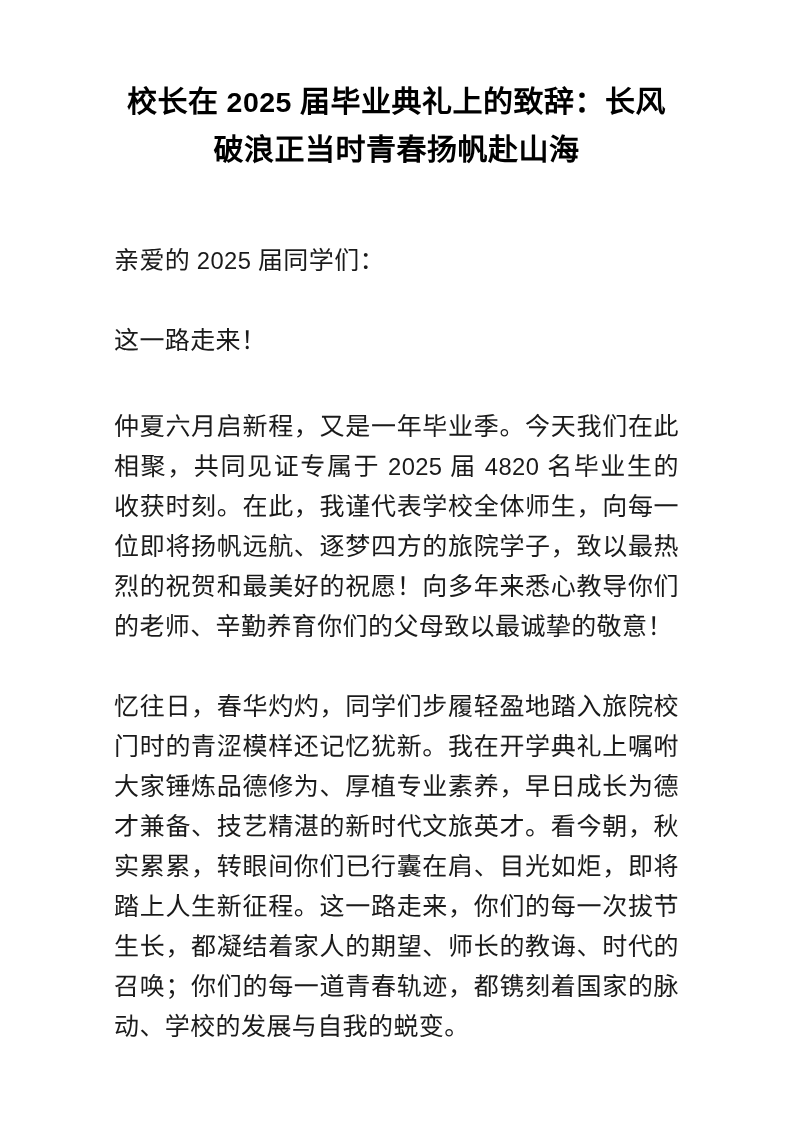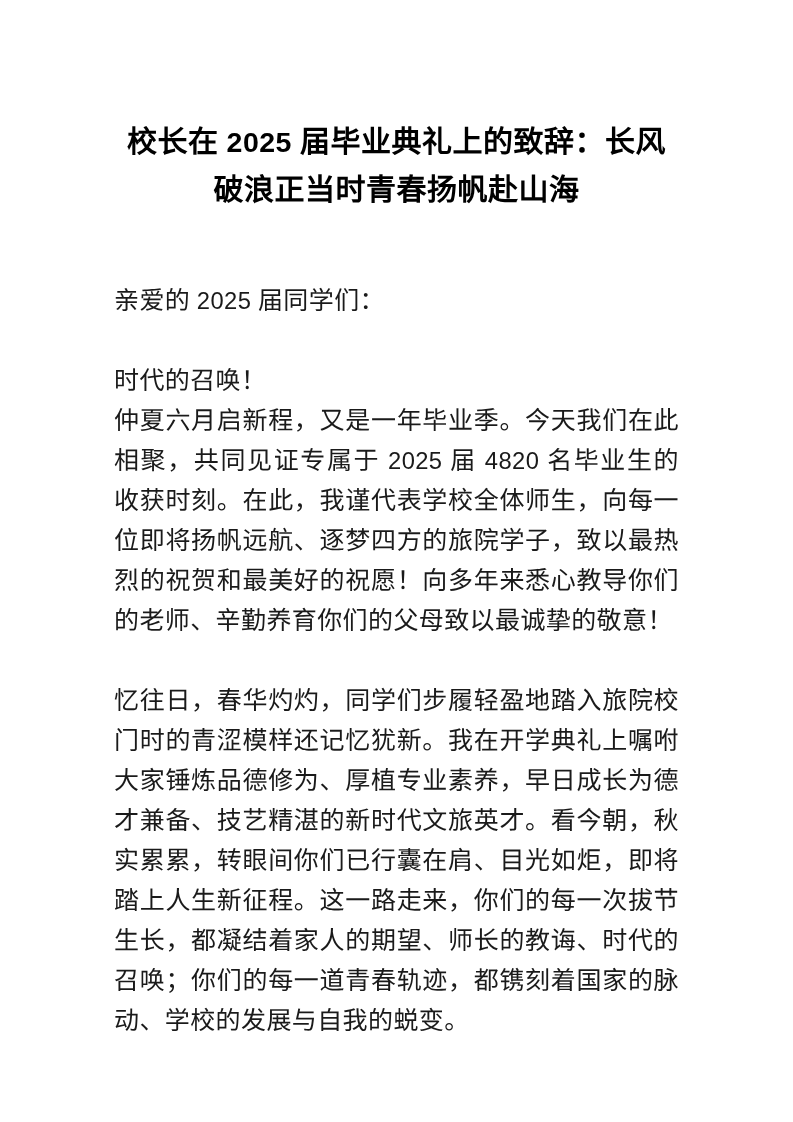--- a/index.html
+++ b/index.html
@@ -14,21 +14,21 @@
     margin: 0 auto;
     background: #ffffff;
     color: #000000;
     overflow: hidden;
     font-family: "Liberation Serif", "DejaVu Serif", serif;
   }
   .content {
     box-sizing: border-box;
     width: 100%;
     height: 100%;
-    padding: 118px 114px 0 114px;
+    padding: 78px 114px 0 114px;
   }
   .doc-title {
     margin: 0;
     font-size: 30px;
     font-weight: bold;
     line-height: 48px;
     text-align: center;
     letter-spacing: 0.5px;
     color: #000000;
   }
@@ -37,21 +37,21 @@
     font-size: 25px;
     line-height: 40px;
     text-align: justify;
     text-align-last: left;
     letter-spacing: 0.4px;
     word-break: break-all;
     color: #1a1a1a;
   }
   .p-greeting   { margin-top: 67px; }
   .p-hello      { margin-top: 40px; }
-  .p-body-1     { }
+  .p-body-1     { margin-top: 46px; }
   .p-body-2     { margin-top: 40px; }
   
   .num {
     font-family: "Liberation Sans", "DejaVu Sans", sans-serif;
     font-weight: bold;
     font-size: 0.95em;
   }
   .paragraph .num {
     font-weight: normal;
   }
@@ -59,20 +59,20 @@
 </head>
 <body>
 
 <div class="page">
   <div class="content">
 
     <h1 class="doc-title autonum">校长在 <span class="num">2025</span> 届毕业典礼上的致辞：长风破浪正当时青春扬帆赴山海</h1>
 
     <p class="paragraph p-greeting autonum">亲爱的 <span class="num">2025</span> 届同学们：</p>
 
-    <p class="paragraph p-hello autonum">时代的召唤！</p>
+    <p class="paragraph p-hello autonum">这一路走来！</p>
 
     <p class="paragraph p-body-1 autonum">仲夏六月启新程，又是一年毕业季。今天我们在此相聚，共同见证专属于 <span class="num">2025</span> 届 <span class="num">4820</span> 名毕业生的收获时刻。在此，我谨代表学校全体师生，向每一位即将扬帆远航、逐梦四方的旅院学子，致以最热烈的祝贺和最美好的祝愿！向多年来悉心教导你们的老师、辛勤养育你们的父母致以最诚挚的敬意！</p>
 
     <p class="paragraph p-body-2 autonum">忆往日，春华灼灼，同学们步履轻盈地踏入旅院校门时的青涩模样还记忆犹新。我在开学典礼上嘱咐大家锤炼品德修为、厚植专业素养，早日成长为德才兼备、技艺精湛的新时代文旅英才。看今朝，秋实累累，转眼间你们已行囊在肩、目光如炬，即将踏上人生新征程。这一路走来，你们的每一次拔节生长，都凝结着家人的期望、师长的教诲、时代的召唤；你们的每一道青春轨迹，都镌刻着国家的脉动、学校的发展与自我的蜕变。</p>
 
   </div>
 </div>
 
 </body></html>

